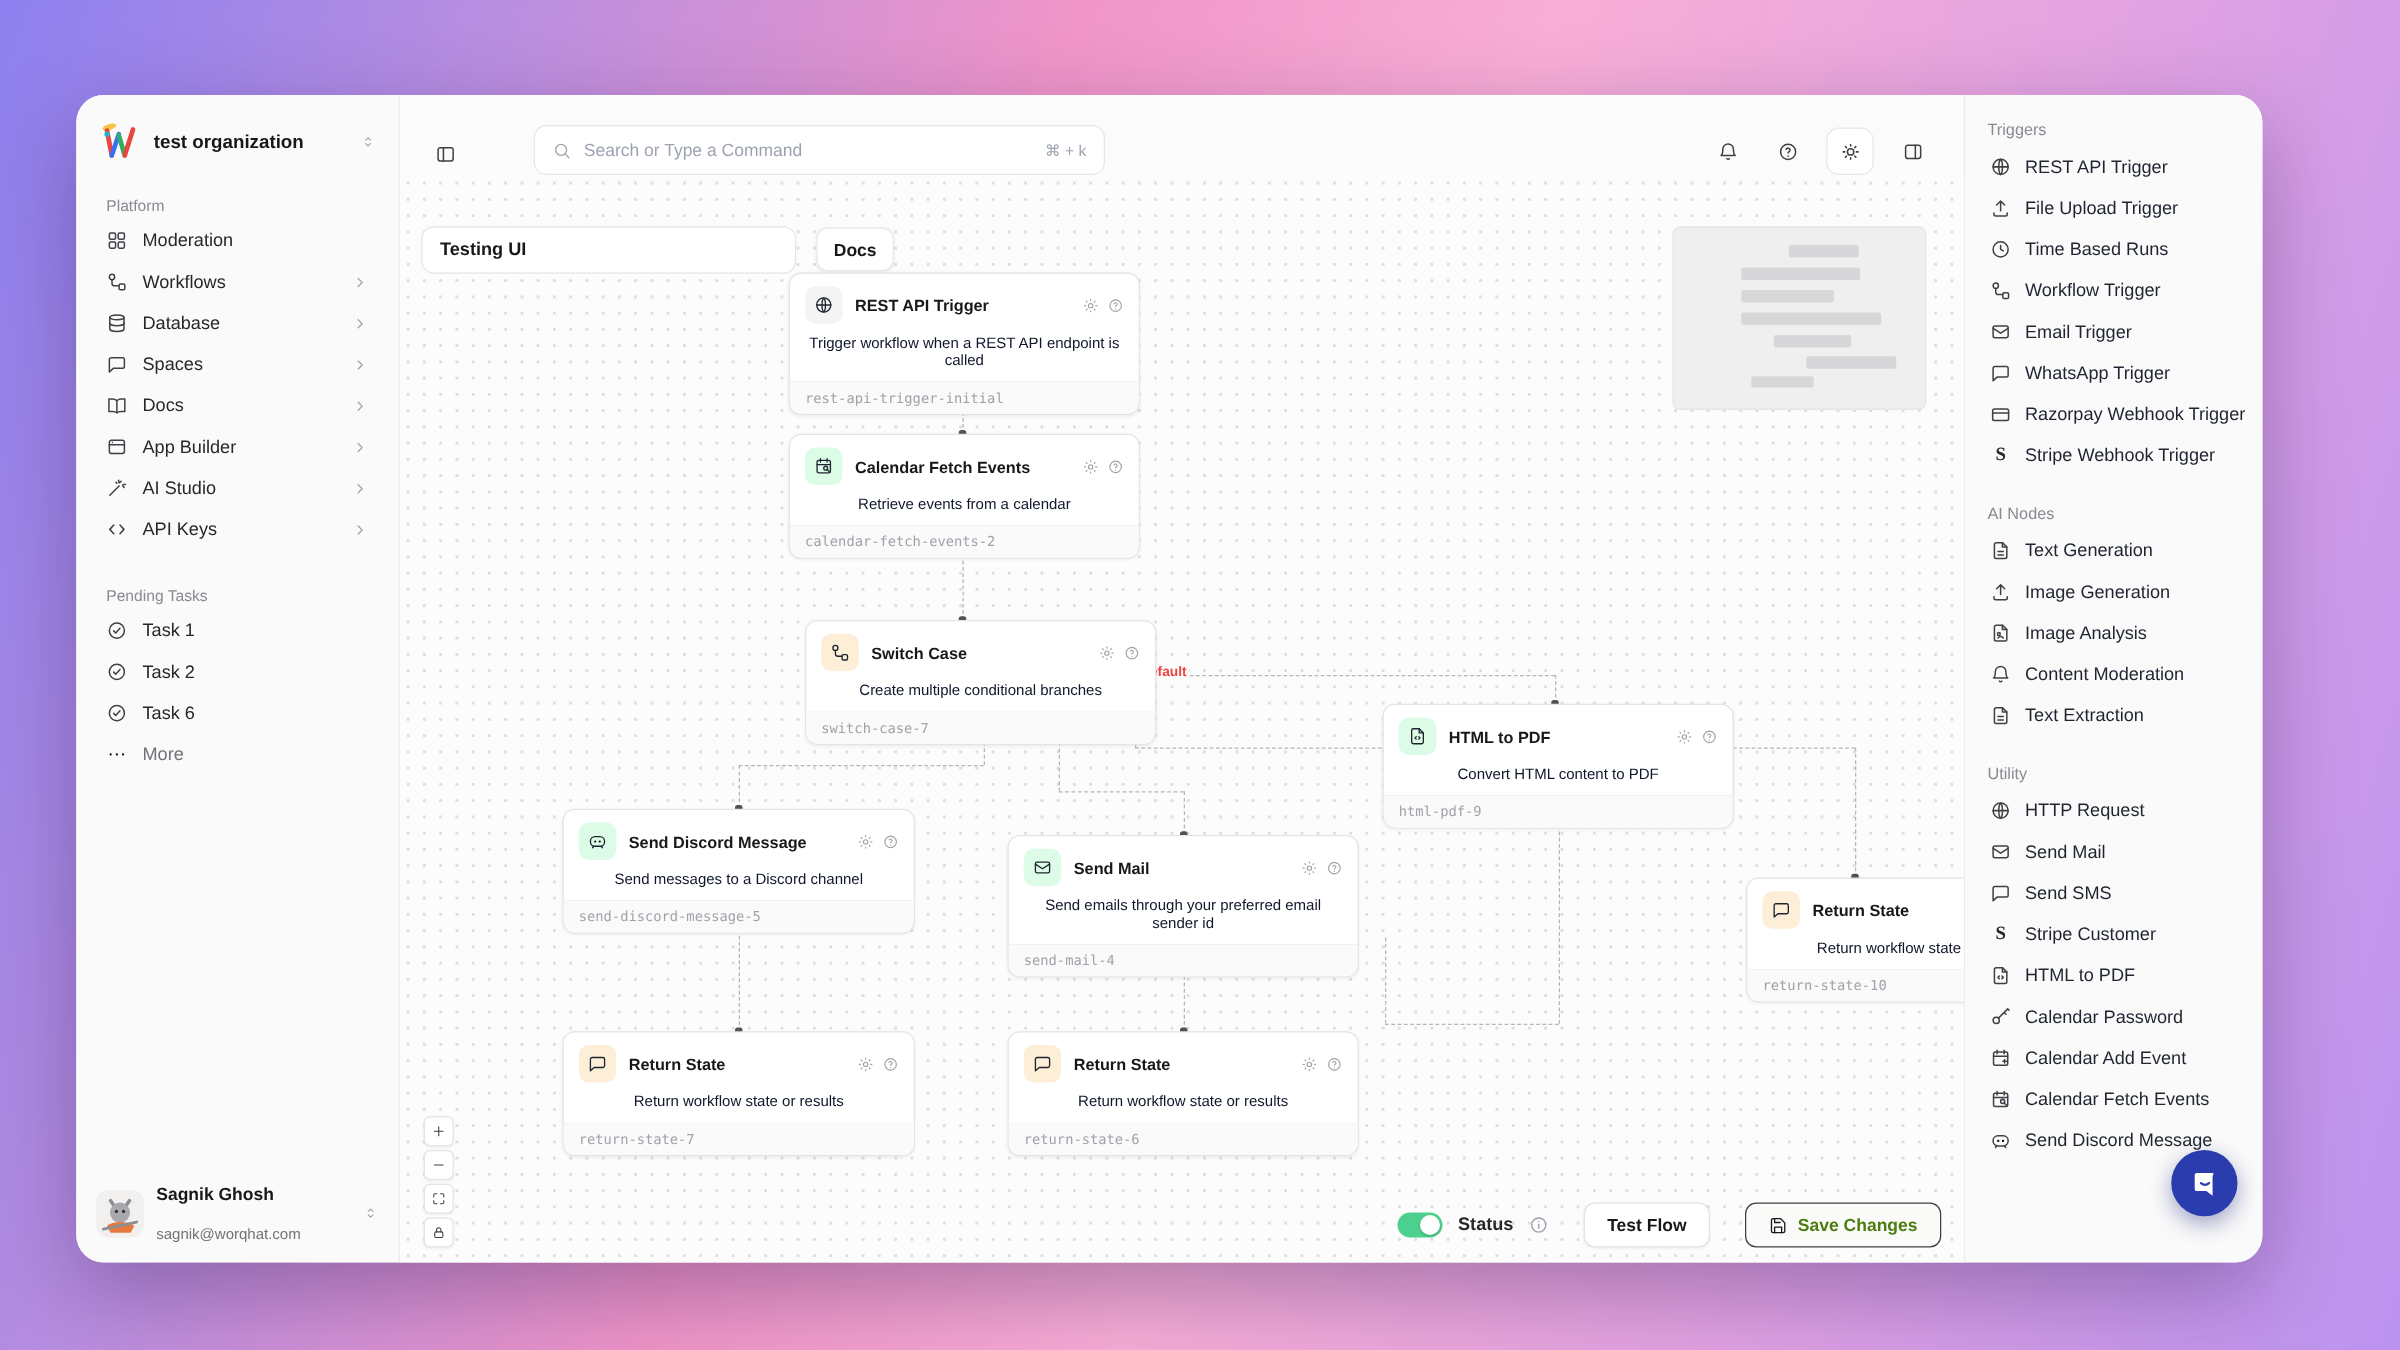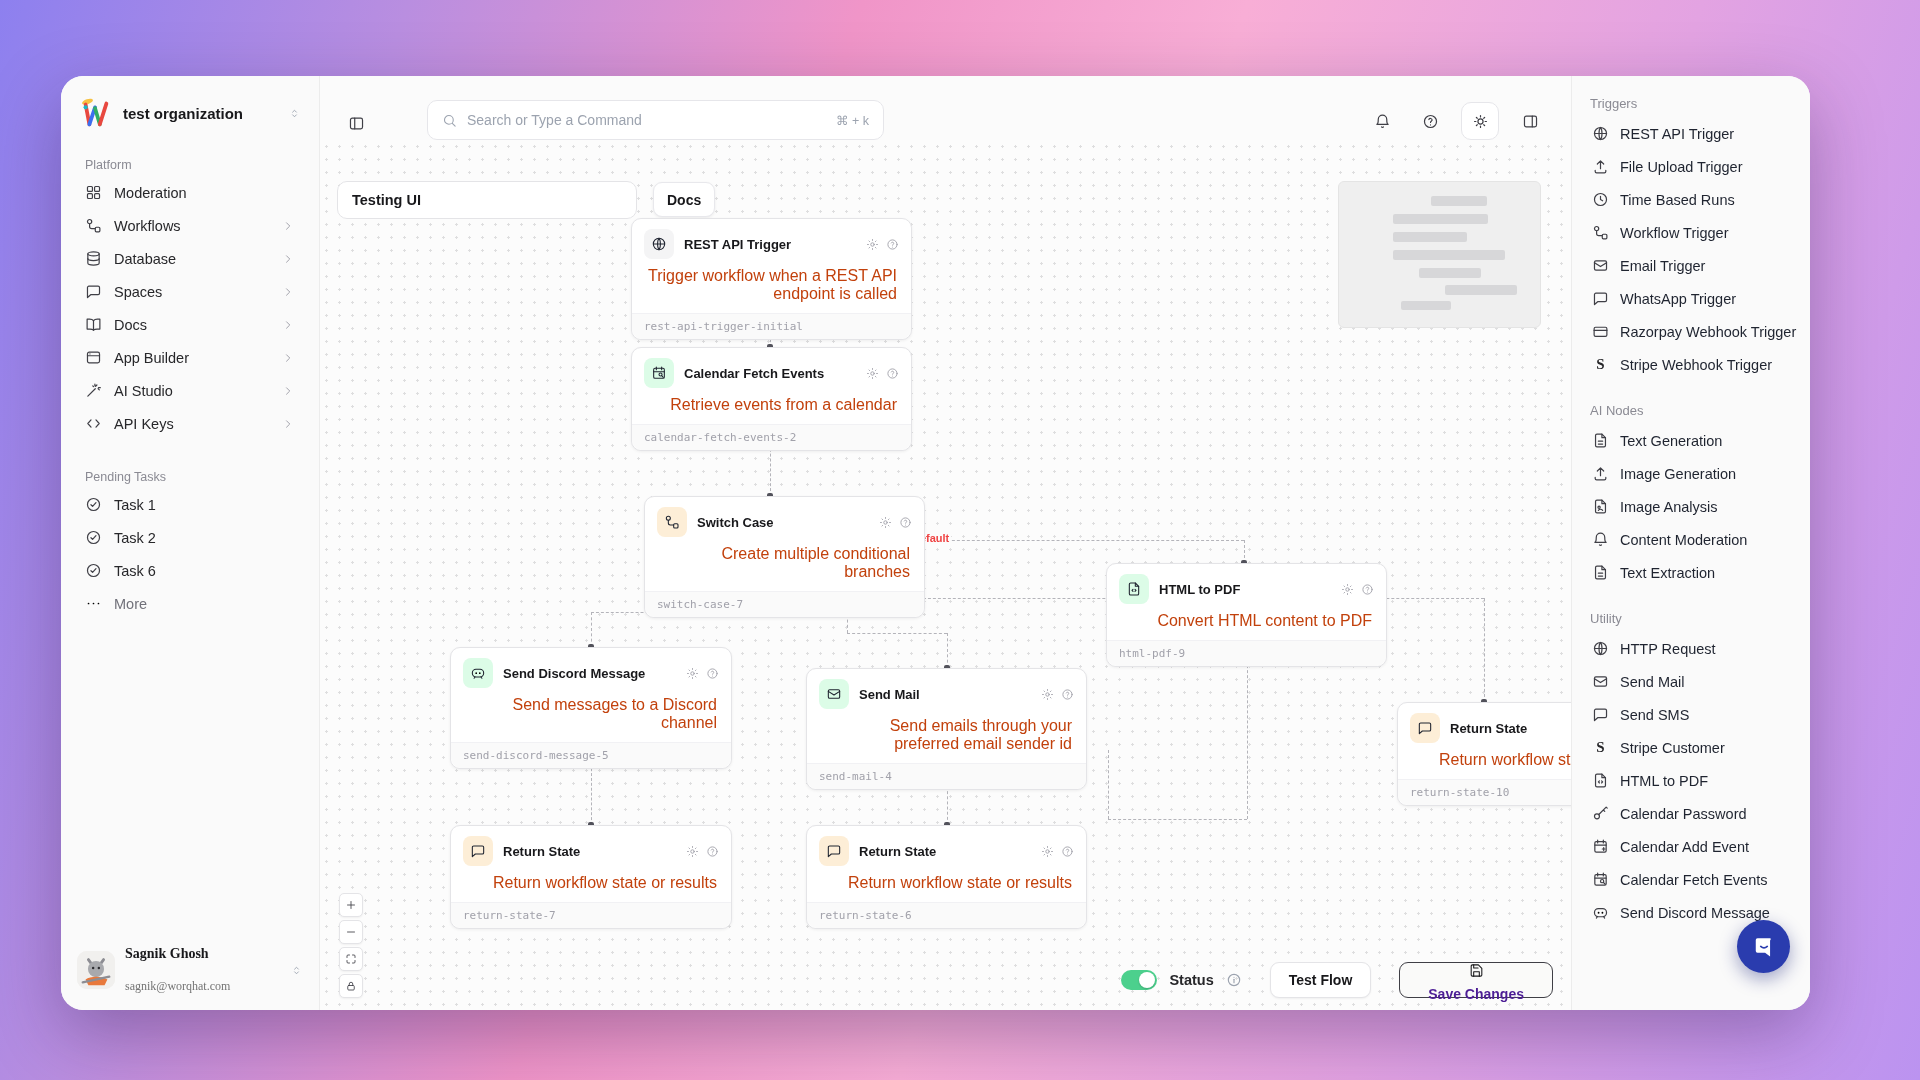--- a/index.html
+++ b/index.html
@@ -18,21 +18,21 @@
   .sb-item { display:flex; align-items:center; gap:12px; padding:8px 10px; border-radius:8px; cursor:pointer; }
   .sb-item .lbl { flex:1; font-size:14.5px; color:#27272a; }
   .ic { width:17px; height:17px; stroke:#3f3f46; fill:none; stroke-width:1.7; stroke-linecap:round; stroke-linejoin:round; flex:none; }
   .ic.sm { width:13px; height:13px; }
   .ic.gray { stroke:#9ca3af; }
   .chev { width:14px; height:14px; stroke:#a1a1aa; }
   .sb-footer { position:absolute; left:0; bottom:0; width:100%; padding:12px 16px 16px; display:flex; align-items:center; gap:10px; }
   .avatar { width:38px; height:38px; border-radius:10px; background:#f1f0ee; overflow:hidden; flex:none; }
   .u-name { font-size:14px; font-weight:700; color:#18181b; }
   .u-mail { font-size:12px; color:#737373; margin-top:17px; }
-  .u-txt { flex:1; min-width:0;font-family:Liberation Serif, serif; }
+  .u-txt { flex:1; min-width:0; }
 
   
   .main { flex:1; min-width:0; display:flex; flex-direction:column; background:#fbfbfb; }
   .topbar { height:64px; flex:none; display:flex; align-items:flex-end; padding:0 24px 0 19px; gap:18px; }
   .tb-iconbtn { width:34px; height:34px; display:flex; align-items:center; justify-content:center; border-radius:8px; cursor:pointer; background:transparent; border:none; }
   .searchbox { width:457px; height:40px; background:#fff; border:1px solid #e6e6ea; border-radius:10px; display:flex; align-items:center; gap:10px; padding:0 14px; margin-left:36px; }
   .searchbox input { flex:1; border:none; outline:none; font-size:14px; color:#27272a; background:transparent; font-family:inherit; }
   .searchbox input::placeholder { color:#9ca3af; }
   .kbd { font-size:12.5px; color:#9ca3af; white-space:nowrap; }
   .tb-right { margin-left:auto; display:flex; align-items:center; gap:14px; }
@@ -49,42 +49,42 @@
   .node { position:absolute; width:281px; background:#fff; border:1px solid #e4e4e7; border-radius:10px; box-shadow:0 1px 3px rgba(0,0,0,.06); cursor:grab; }
   .node-head { display:flex; align-items:center; gap:10px; padding:10px 12px 6px; }
   .tile { width:30px; height:30px; border-radius:8px; display:flex; align-items:center; justify-content:center; flex:none; }
   .tile .ic { width:16px; height:16px; stroke:#1f2430; stroke-width:1.6; }
   .tile.gray { background:#f4f4f5; }
   .tile.green { background:#dcfce7; }
   .tile.amber { background:#fdeed7; }
   .node-title { flex:1; font-size:13px; font-weight:700; color:#18181b; }
   .node-acts { display:flex; gap:7px; align-items:center; }
   .node-acts .ic { width:13px; height:13px; stroke:#a1a1aa; cursor:pointer; }
-  .node-desc { text-align:right; font-size:16px; color:#c2410c; padding:2px 14px 10px; }
+  .node-desc { text-align:center; font-size:12px; color:#0f172a; padding:2px 14px 10px; }
   .node-slug { font-family:"DejaVu Sans Mono",monospace; font-size:11px; color:#a1a1aa; background:#fafafa; border-top:1px solid #f1f1f4; padding:6px 12px; border-radius:0 0 10px 10px; }
 
   .ev { position:absolute; width:0; border-left:1.6px dashed #b4b4ba; }
   .eh { position:absolute; height:0; border-top:1.6px dashed #b4b4ba; }
   .port { position:absolute; width:6px; height:6px; background:#52525b; border-radius:2px; transform:translate(-50%,-50%); cursor:crosshair; }
   .branch-lbl { position:absolute; font-size:10.5px; font-weight:700; writing-mode:vertical-rl; transform:rotate(180deg); letter-spacing:.5px; }
   .bl-blue { color:#3b82f6; } .bl-green { color:#16a34a; } .bl-orange { color:#ea580c; }
   .default-lbl { position:absolute; left:590px; top:392px; font-size:11px; font-weight:600; color:#ef4444; background:#fcfcfc; padding:0 2px; }
   .red-dot { position:absolute; left:584px; top:397px; width:5px; height:5px; border-radius:50%; background:#ef4444; }
 
   .controls { position:absolute; left:19px; bottom:12px; display:flex; flex-direction:column; gap:3px; }
   .ctl-btn { width:24px; height:24px; background:#fff; border:1px solid #e4e4e7; border-radius:5px; display:flex; align-items:center; justify-content:center; cursor:pointer; box-shadow:0 1px 2px rgba(0,0,0,.05); }
   .ctl-btn .ic { width:12px; height:12px; stroke:#3f3f46; }
 
   .action-bar { position:absolute; right:18px; bottom:12px; display:flex; align-items:center; gap:12px; }
   .toggle { width:36px; height:20px; border-radius:999px; background:#4cd08d; position:relative; cursor:pointer; flex:none; }
   .toggle .knob { position:absolute; right:2px; top:2px; width:16px; height:16px; border-radius:50%; background:#fff; box-shadow:0 1px 2px rgba(0,0,0,.2); }
   .status-lbl { font-size:14.5px; font-weight:600; color:#27272a; }
   .btn { height:36px; display:flex; align-items:center; gap:8px; border-radius:9px; font-size:14px; font-weight:700; cursor:pointer; font-family:inherit; }
   .btn-ghost { background:#fff; border:1px solid #e4e4e7; color:#18181b; padding:0 18px; margin-left:16px; box-shadow:0 1px 2px rgba(0,0,0,.05); }
-  .btn-save { background:#fafaf9; border:1.5px solid #3f3f46; color:#4c1d95; padding:0 28px; margin-left:16px;flex-direction:column; }
+  .btn-save { background:#fafaf9; border:1.5px solid #3f3f46; color:#4d7c0f; padding:0 18px; margin-left:16px; }
   .btn-save .ic { width:15px; height:15px; stroke:#18181b; }
 
   
   .rightpanel { width:239px; flex:none; background:#fafafa; border-left:1px solid #ececec; padding:14px 10px 0 16px; overflow:hidden; }
   .rp-header { font-size:13px; color:#8a8a93; padding:6px 2px; }
   .rp-item { display:flex; align-items:center; gap:11px; padding:8px 4px; border-radius:8px; cursor:grab; }
   .rp-item .lbl { font-size:14.5px; color:#1f2430; white-space:nowrap; }
   .rp-gap { height:16px; }
   .s-ic { width:17px; text-align:center; font-weight:800; font-size:15px; color:#27272a; flex:none; font-family:"Liberation Serif",serif; }
 

